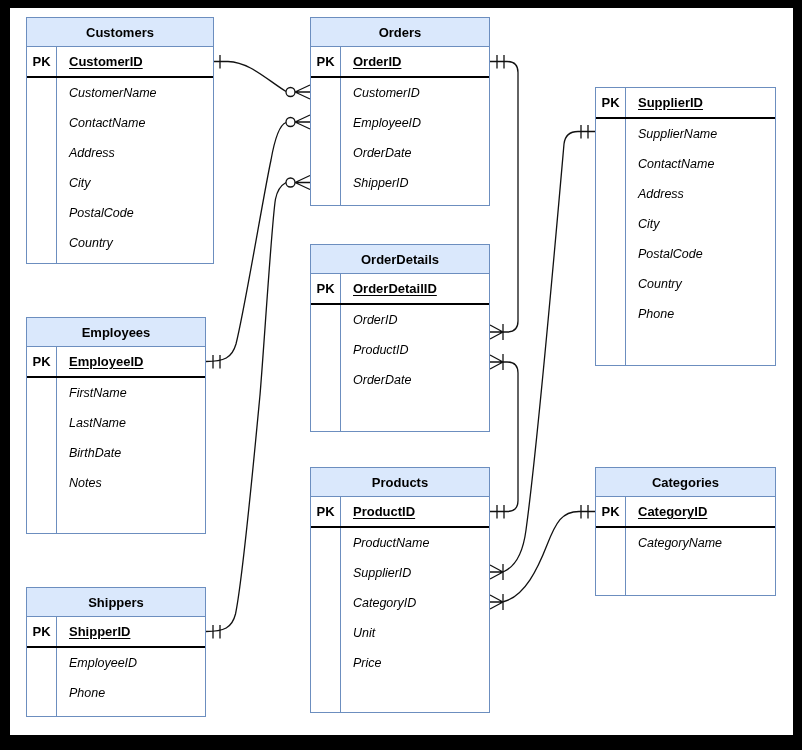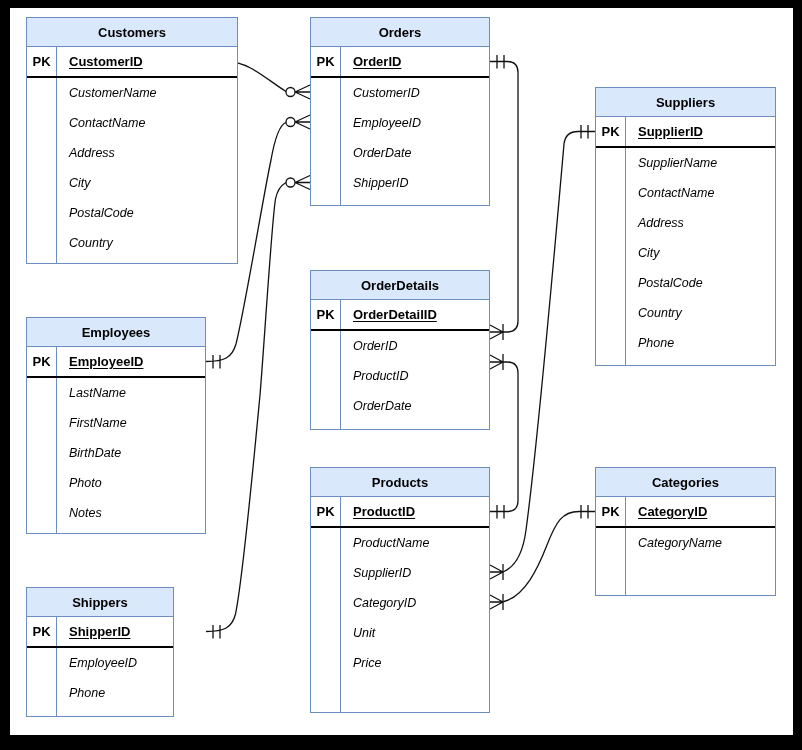--- a/index.html
+++ b/index.html
@@ -87,21 +87,21 @@
   </g>
 
   <g>
     <path d="M 595 511.5 L 579 511.5 C 562 511.5 556 522 547 545 C 538 568 525 596 504 601.5 L 503 602"></path>
     <path d="M 581 505 L 581 518.5 M 588 505 L 588 518.5"></path>
     <path d="M 503 602 L 490 595 M 503 602 L 490 602 M 503 602 L 490 609"></path>
     <path d="M 503 594 L 503 610"></path>
   </g>
 </svg>
 
-<div class="table" style="left:26px;top:17px;width:212px;height:247px">
+<div class="table" style="left:26px;top:17px;width:188px;height:247px">
   <div class="thead">Customers</div>
   <div class="pkrow">
     <div class="pkcell">PK</div>
     <div class="pkname">CustomerID</div>
   </div>
   <div class="tbody">
     <div class="pkcol"></div>
     <div class="rows">
         <div class="row">CustomerName</div>
         <div class="row">ContactName</div>
@@ -124,21 +124,20 @@
     <div class="rows">
         <div class="row">CustomerID</div>
         <div class="row">EmployeeID</div>
         <div class="row">OrderDate</div>
         <div class="row">ShipperID</div>
       </div>
   </div>
 </div>
 
 <div class="table" style="left:595px;top:87px;width:181px;height:279px">
-  <div class="thead">Suppliers</div>
   <div class="pkrow">
     <div class="pkcell">PK</div>
     <div class="pkname">SupplierID</div>
   </div>
   <div class="tbody">
     <div class="pkcol"></div>
     <div class="rows">
         <div class="row">SupplierName</div>
         <div class="row">ContactName</div>
         <div class="row">Address</div>
@@ -152,46 +151,45 @@
 
 <div class="table" style="left:26px;top:317px;width:180px;height:217px">
   <div class="thead">Employees</div>
   <div class="pkrow">
     <div class="pkcell">PK</div>
     <div class="pkname">EmployeeID</div>
   </div>
   <div class="tbody">
     <div class="pkcol"></div>
     <div class="rows">
+        <div class="row">FirstName</div>
         <div class="row">LastName</div>
-        <div class="row">FirstName</div>
         <div class="row">BirthDate</div>
-        <div class="row">Photo</div>
         <div class="row">Notes</div>
       </div>
   </div>
 </div>
 
-<div class="table" style="left:310px;top:270px;width:180px;height:160px">
+<div class="table" style="left:310px;top:244px;width:180px;height:188px">
   <div class="thead">OrderDetails</div>
   <div class="pkrow">
     <div class="pkcell">PK</div>
     <div class="pkname">OrderDetailID</div>
   </div>
   <div class="tbody">
     <div class="pkcol"></div>
     <div class="rows">
         <div class="row">OrderID</div>
         <div class="row">ProductID</div>
         <div class="row">OrderDate</div>
       </div>
   </div>
 </div>
 
-<div class="table" style="left:26px;top:587px;width:148px;height:130px">
+<div class="table" style="left:26px;top:587px;width:180px;height:130px">
   <div class="thead">Shippers</div>
   <div class="pkrow">
     <div class="pkcell">PK</div>
     <div class="pkname">ShipperID</div>
   </div>
   <div class="tbody">
     <div class="pkcol"></div>
     <div class="rows">
         <div class="row">EmployeeID</div>
         <div class="row">Phone</div>

